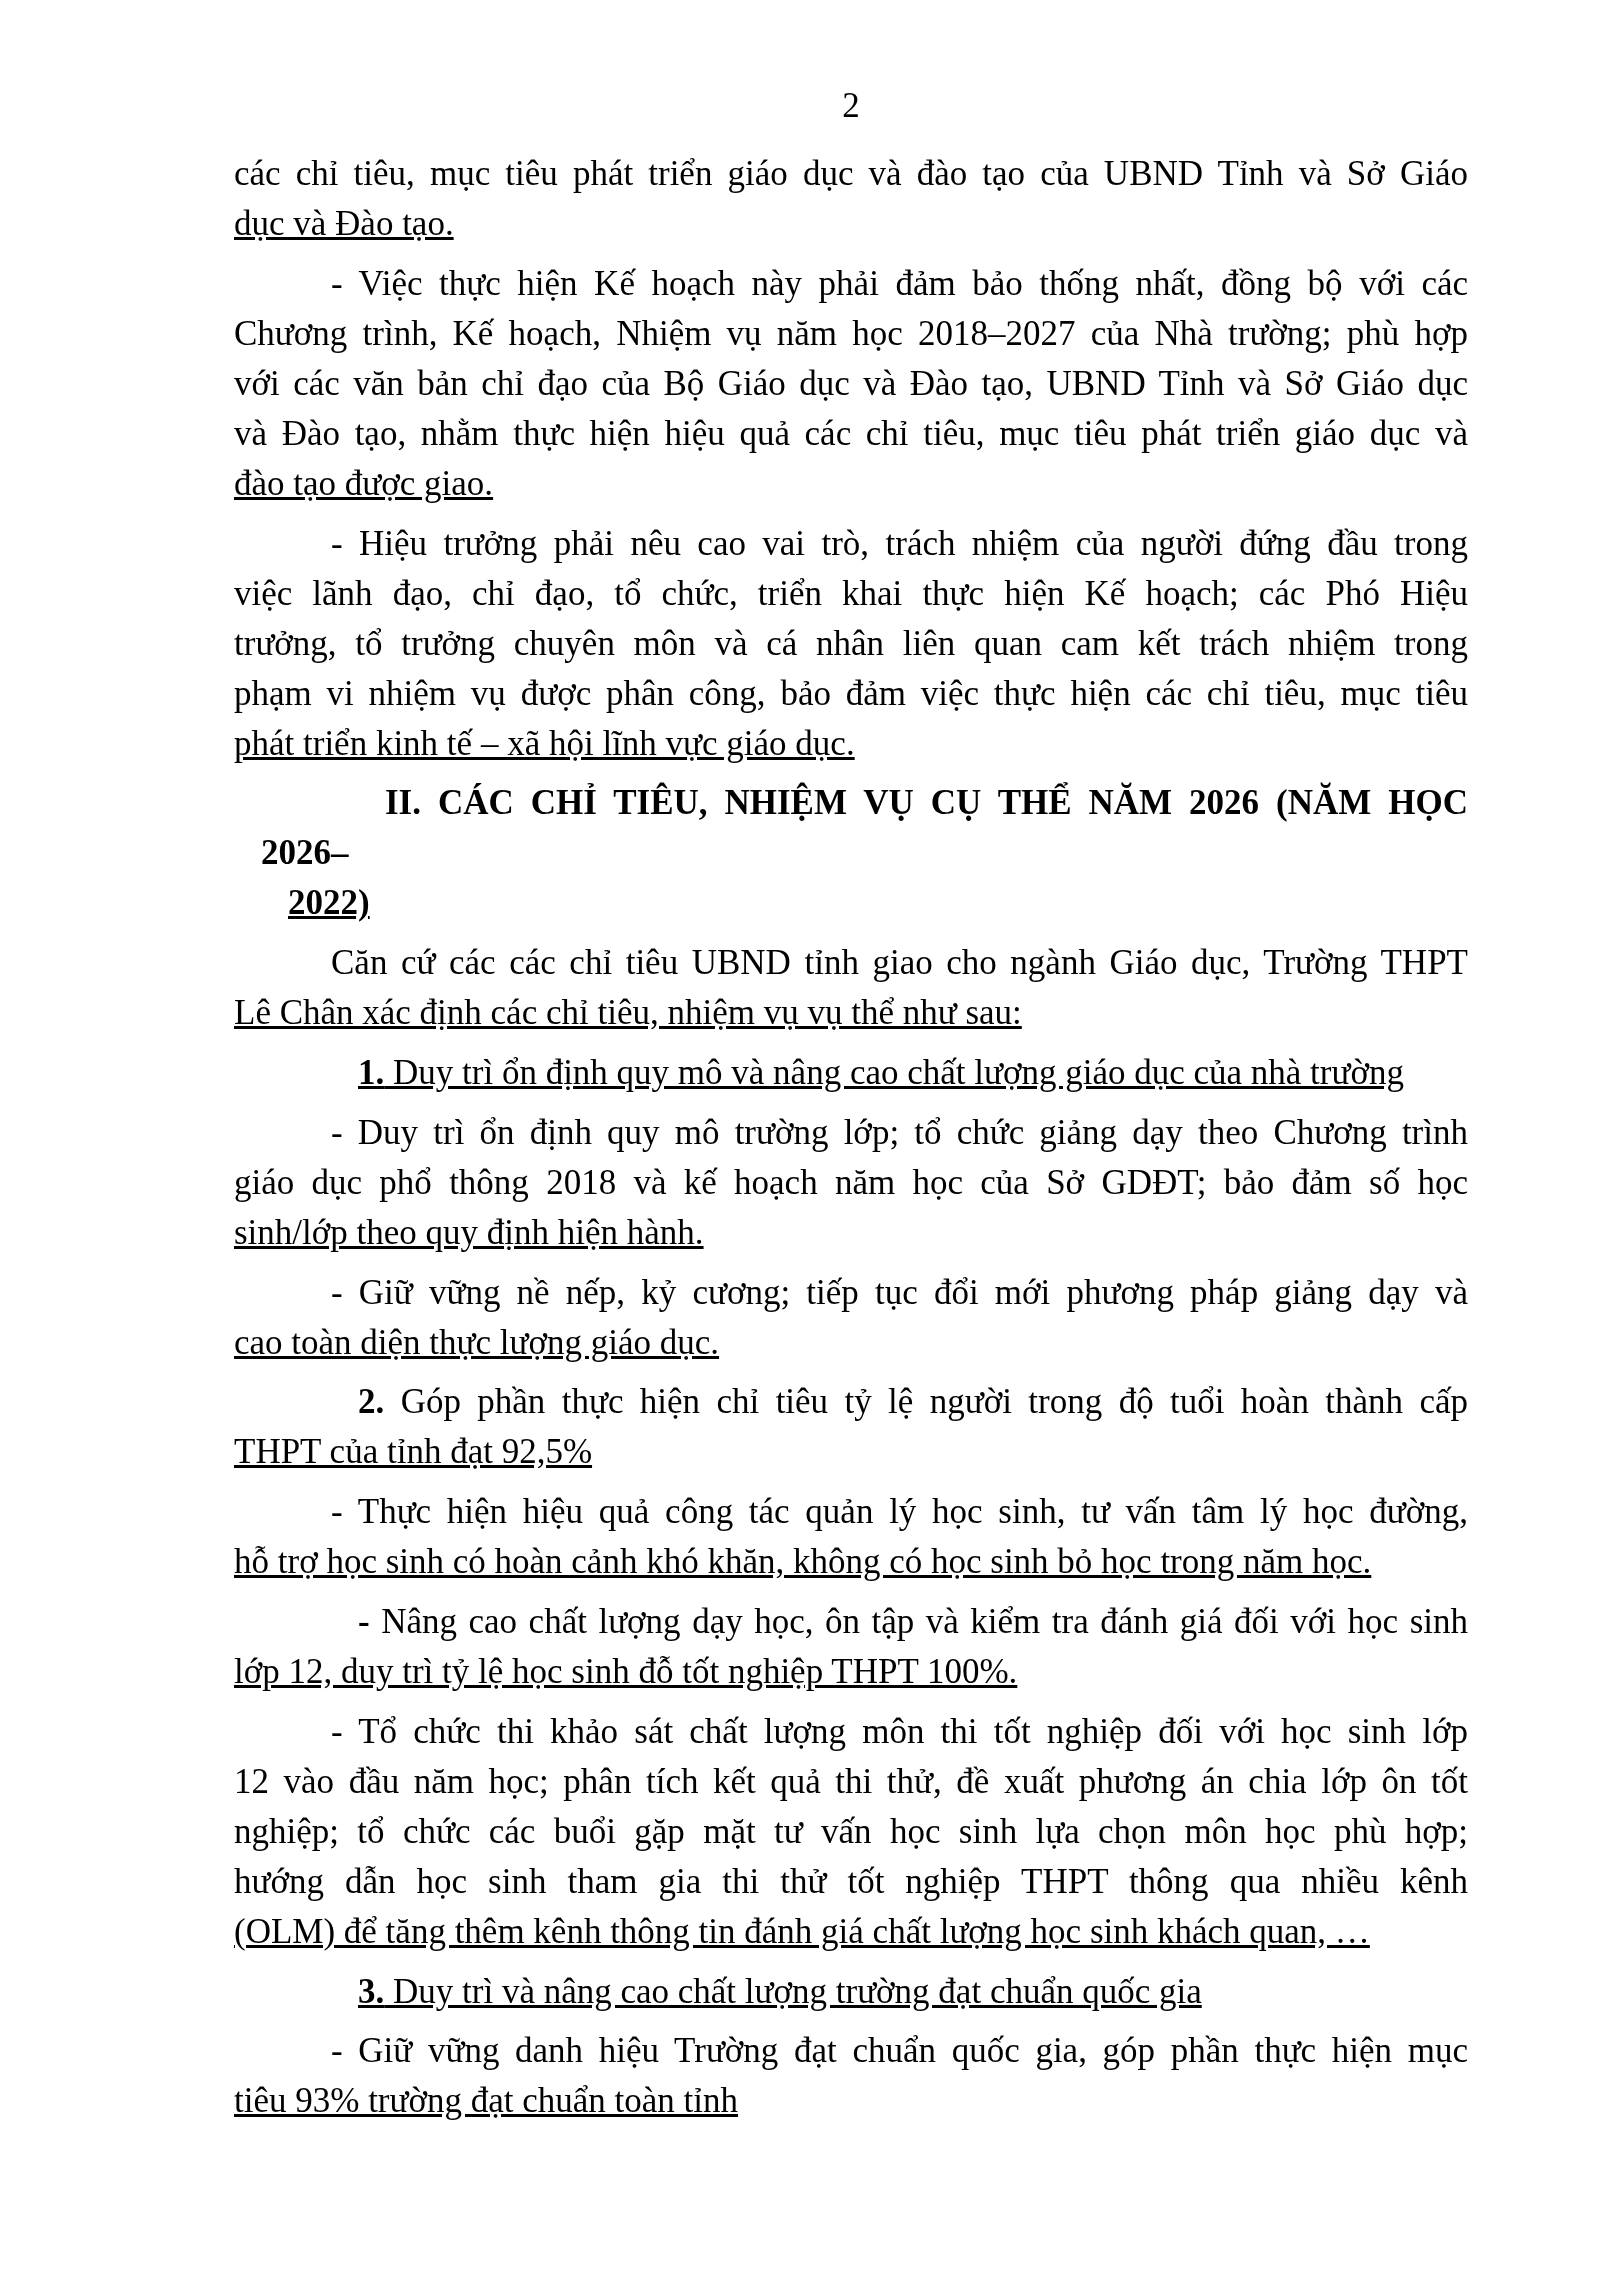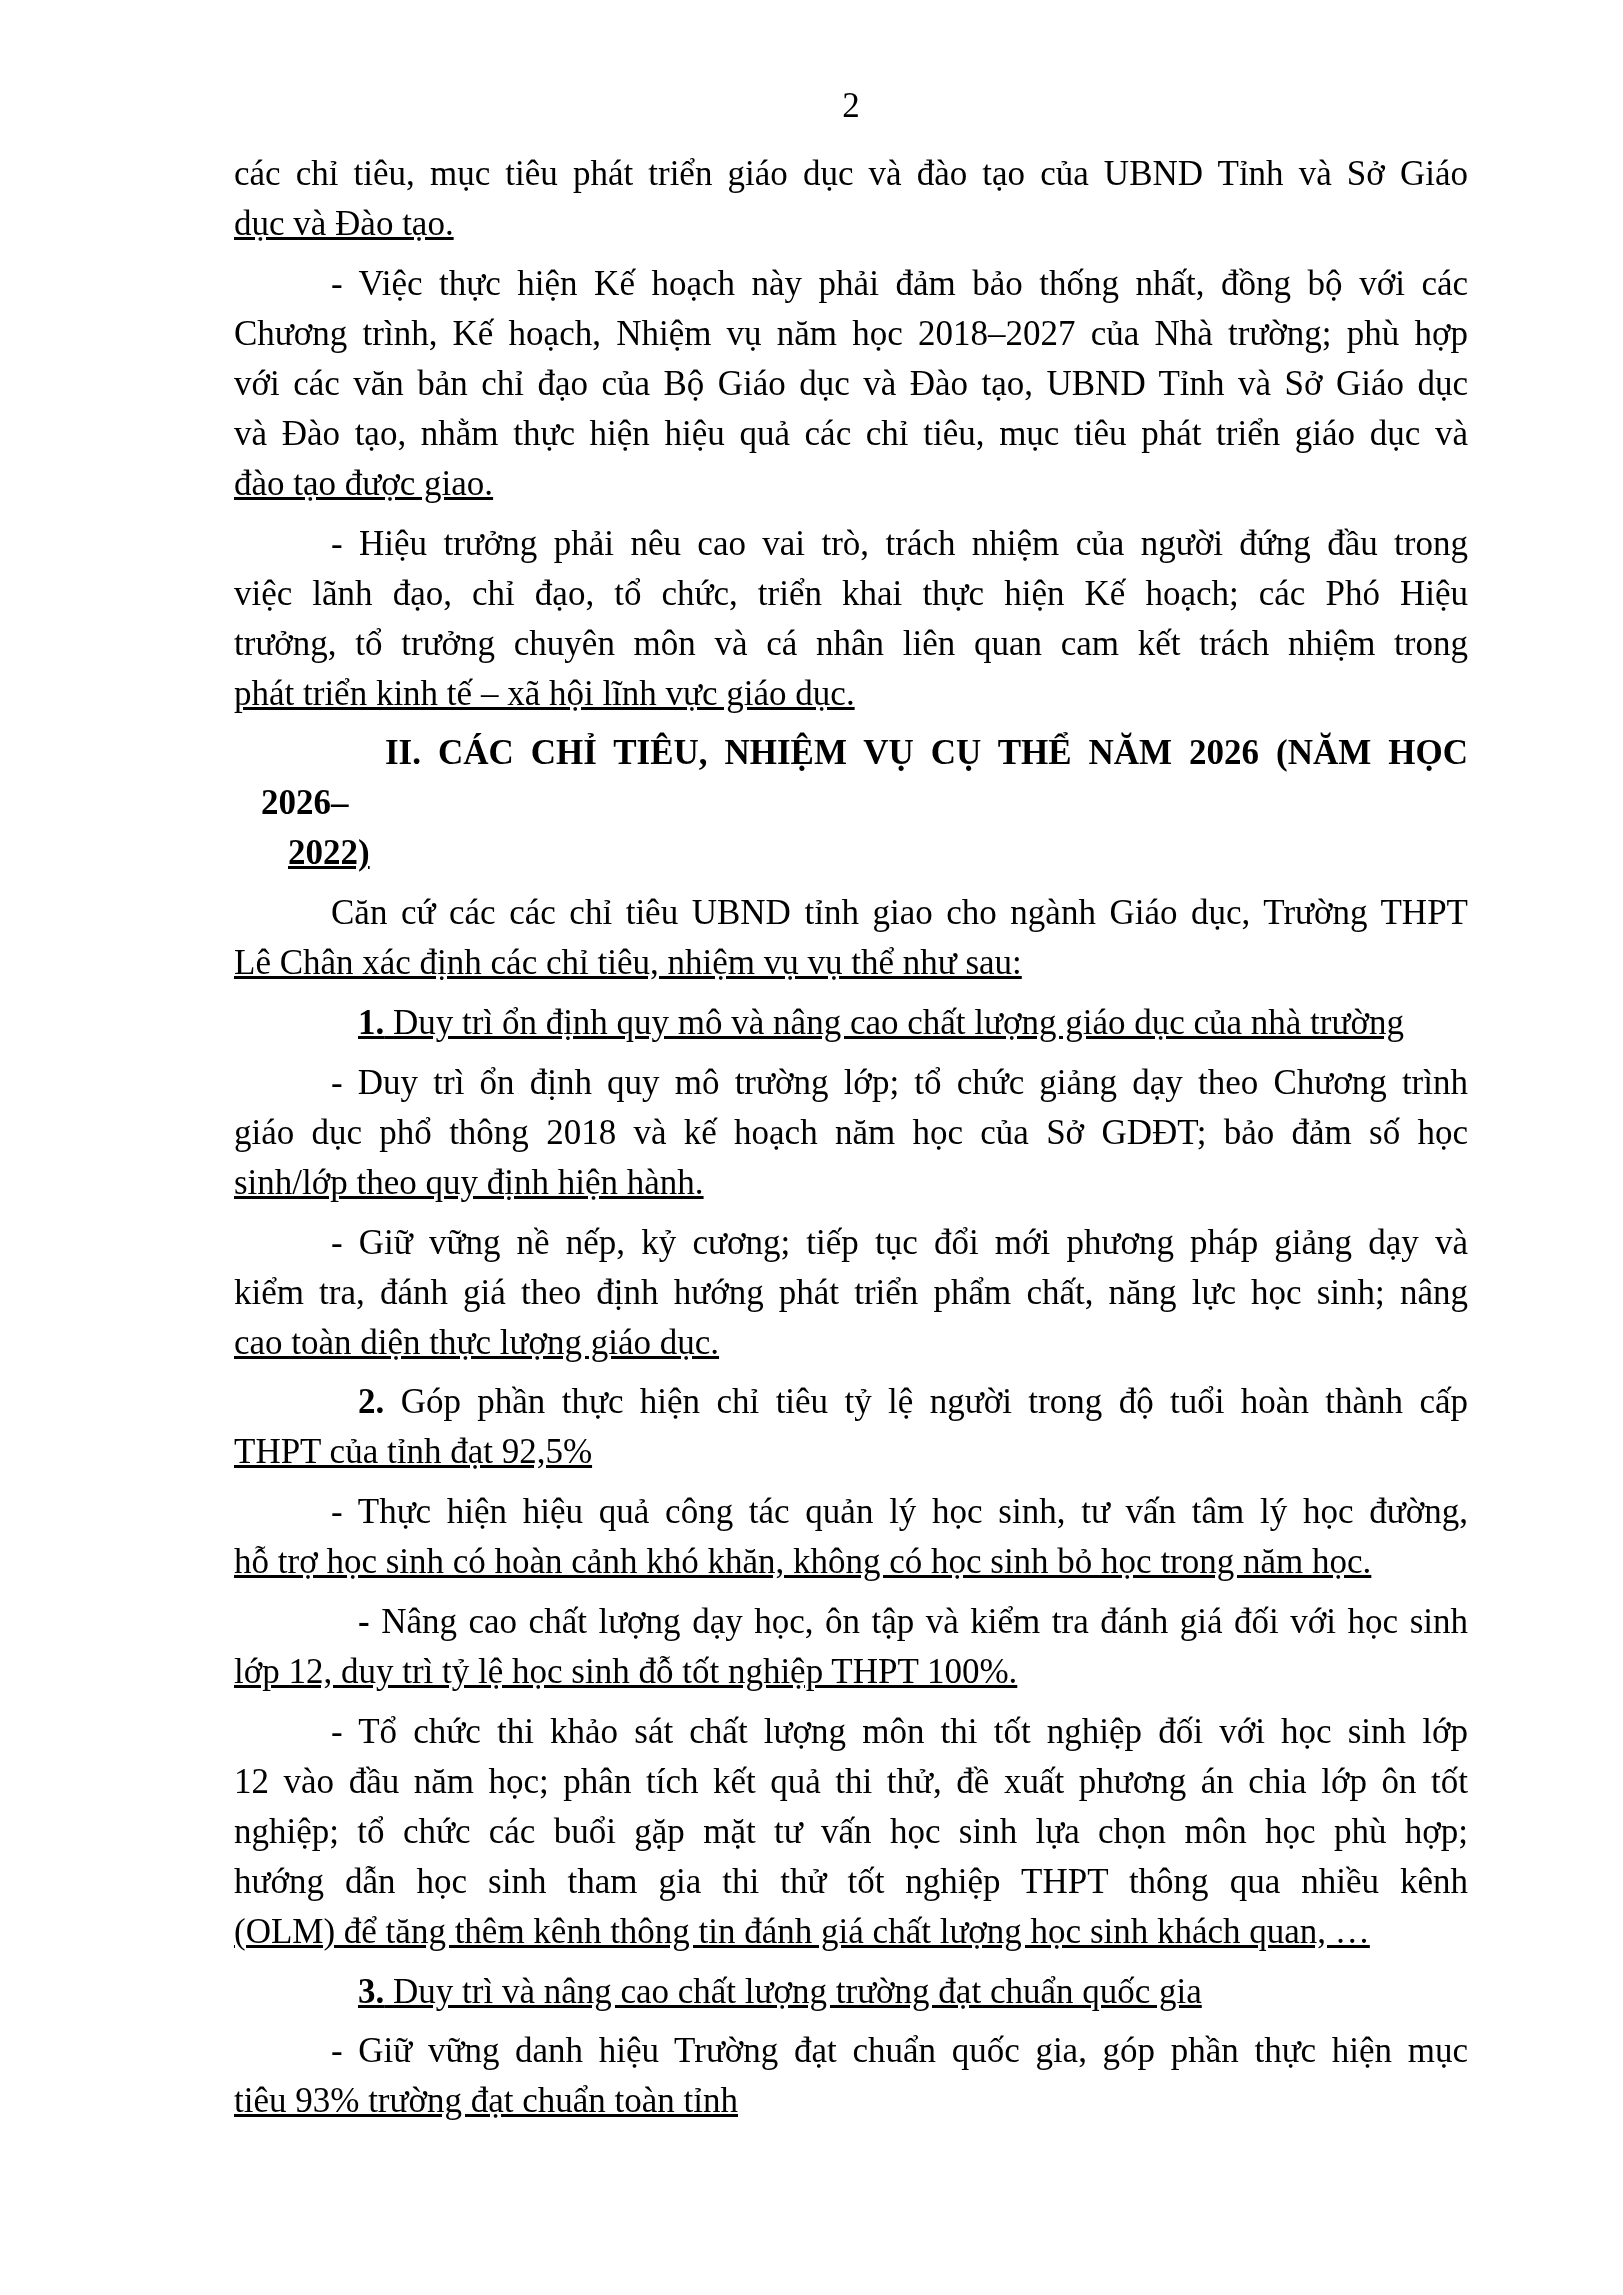--- a/index.html
+++ b/index.html
@@ -69,41 +69,41 @@
         <div class="line indent"><span>- Việc thực hiện Kế hoạch này phải đảm bảo thống nhất, đồng bộ với các</span></div>
         <div class="line"><span>Chương trình, Kế hoạch, Nhiệm vụ năm học 2018–2027 của Nhà trường; phù hợp</span></div>
         <div class="line"><span>với các văn bản chỉ đạo của Bộ Giáo dục và Đào tạo, UBND Tỉnh và Sở Giáo dục</span></div>
         <div class="line"><span>và Đào tạo, nhằm thực hiện hiệu quả các chỉ tiêu, mục tiêu phát triển giáo dục và</span></div>
         <div class="line para-end"><span>đào tạo được giao.</span></div>
       </div>
       <div class="para">
         <div class="line indent"><span>- Hiệu trưởng phải nêu cao vai trò, trách nhiệm của người đứng đầu trong</span></div>
         <div class="line"><span>việc lãnh đạo, chỉ đạo, tổ chức, triển khai thực hiện Kế hoạch; các Phó Hiệu</span></div>
         <div class="line"><span>trưởng, tổ trưởng chuyên môn và cá nhân liên quan cam kết trách nhiệm trong</span></div>
+        <div class="line"><span>phạm vi nhiệm vụ được phân công, bảo đảm việc thực hiện các chỉ tiêu, mục tiêu</span></div>
         <div class="line para-end"><span>phát triển kinh tế – xã hội lĩnh vực giáo dục.</span></div>
       </div>
       <div class="para bold">
         <div class="line indent"><span class="b">II. CÁC CHỈ TIÊU, NHIỆM VỤ CỤ THỂ NĂM 2026 (NĂM HỌC 2026–</span></div>
         <div class="line para-end"><span class="b">2022)</span></div>
       </div>
       <div class="para">
         <div class="line indent"><span>Căn cứ các các chỉ tiêu UBND tỉnh giao cho ngành Giáo dục, Trường THPT</span></div>
         <div class="line para-end"><span>Lê Chân xác định các chỉ tiêu, nhiệm vụ vụ thể như sau:</span></div>
       </div>
       <div class="para">
         <div class="line indent para-end"><span class="b">1.</span><span> Duy trì ổn định quy mô và nâng cao chất lượng giáo dục của nhà trường</span></div>
       </div>
       <div class="para">
         <div class="line indent"><span>- Duy trì ổn định quy mô trường lớp; tổ chức giảng dạy theo Chương trình</span></div>
         <div class="line"><span>giáo dục phổ thông 2018 và kế hoạch năm học của Sở GDĐT; bảo đảm số học</span></div>
         <div class="line para-end"><span>sinh/lớp theo quy định hiện hành.</span></div>
       </div>
       <div class="para">
         <div class="line indent"><span>- Giữ vững nề nếp, kỷ cương; tiếp tục đổi mới phương pháp giảng dạy và</span></div>
-        <div class="line"><span>kiểm tra, đánh giá theo định hướng phát triển phẩm chất, năng lực học sinh; nâng</span></div>
         <div class="line para-end"><span>cao toàn diện thực lượng giáo dục.</span></div>
       </div>
       <div class="para">
         <div class="line indent"><span class="b">2.</span><span> Góp phần thực hiện chỉ tiêu tỷ lệ người trong độ tuổi hoàn thành cấp</span></div>
         <div class="line para-end"><span>THPT của tỉnh đạt 92,5%</span></div>
       </div>
       <div class="para">
         <div class="line indent"><span>- Thực hiện hiệu quả công tác quản lý học sinh, tư vấn tâm lý học đường,</span></div>
         <div class="line para-end"><span>hỗ trợ học sinh có hoàn cảnh khó khăn, không có học sinh bỏ học trong năm học.</span></div>
       </div>

